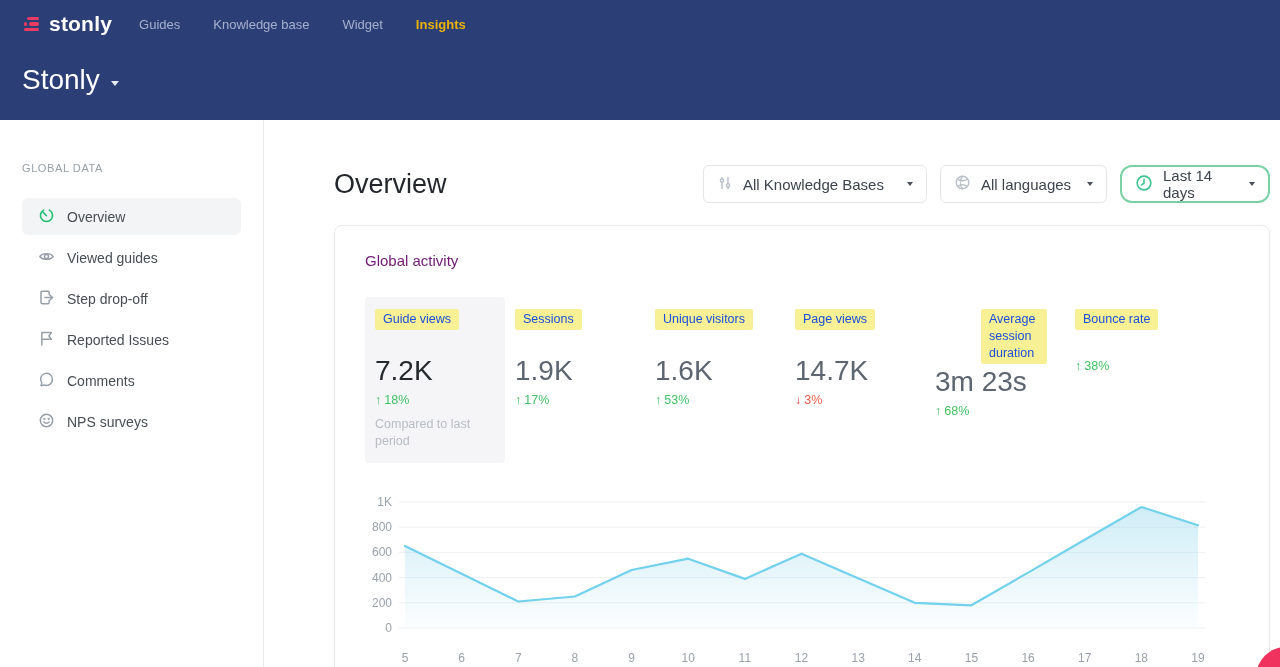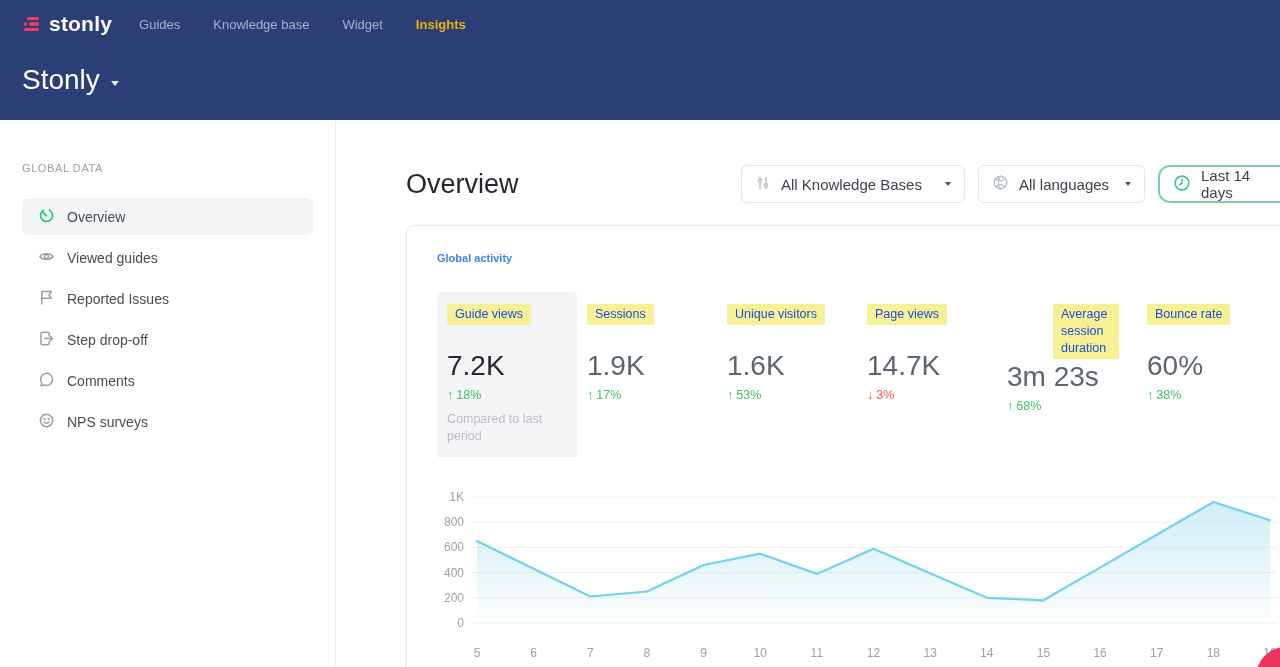--- a/index.html
+++ b/index.html
@@ -20,21 +20,21 @@
   .top-nav { display:flex; gap:33px; margin-left:27px; }
   .top-nav a { font-size:13px; color:#a7b1ce; text-decoration:none; cursor:pointer; }
   .top-nav a.active { color:#eab308; font-weight:700; }
   .workspace-row { display:flex; align-items:center; margin:26px 0 0 22px; }
   .workspace-title { font-size:28px; font-weight:400; color:#fff; }
   .caret-down-white { width:0; height:0; border-left:4px solid transparent; border-right:4px solid transparent;
     border-top:5px solid #e8ecf5; margin-left:11px; margin-top:6px; }
 
   
   .body-row { display:flex; height:547px; }
-  .sidebar { width:336px; border-right:1px solid #e8e9eb; flex:none; }
+  .sidebar { width:264px; border-right:1px solid #e8e9eb; flex:none; }
   .section-label { margin:42px 0 0 22px; font-size:11px; letter-spacing:.6px; color:#98a0a8; font-weight:400; }
   .side-list { list-style:none; margin:24px 22px 0; }
   .side-item { display:flex; align-items:center; gap:12px; height:37px; margin-bottom:4px;
     padding:0 16px; border-radius:6px; font-size:14px; color:#474d54; cursor:pointer; }
   .side-item.active { background:#f3f4f6; }
   .side-item svg { flex:none; }
 
   .main { flex:1; padding:0 10px 0 70px; }
   .main-header { display:flex; justify-content:space-between; align-items:center; margin-top:45px; }
   .page-title { font-size:27px; font-weight:400; color:#23272c; }
@@ -44,21 +44,21 @@
     font-family:"Liberation Sans", sans-serif; }
   .filter-btn .lbl { flex:1; text-align:left; margin-left:10px; }
   .filter-btn.green { border:2px solid #7ad2a4; border-radius:12px; }
   .f1 { width:224px; } .f2 { width:167px; } .f3 { width:150px; }
   .caret-down { width:0; height:0; border-left:3.5px solid transparent; border-right:3.5px solid transparent;
     border-top:4.5px solid #4a4f58; margin-left:8px; }
 
   
   .card { margin-top:22px; border:1px solid #e9eaec; border-radius:8px; background:#fff;
     box-shadow:0 1px 3px rgba(16,24,40,.04); padding:26px 30px 14px; }
-  .card-title { font-size:11px; font-weight:700; color:#3b82f6; }
+  .card-title { font-size:15px; font-weight:400; color:#701a75; }
 
   .metrics { display:flex; margin-top:28px; align-items:flex-start; }
   .metric { width:140px; flex:none; padding:12px 10px 0; }
   .metric.selected { background:#f5f5f7; border-radius:4px; padding-bottom:13px; }
   .m-label { min-height:44px; }
   .pill { display:inline-block; background:#f7f095; color:#1d4ed8; padding:2px 8px; border-radius:2px;
     font-size:12.5px; line-height:17px; }
   .m-label.wrap { max-width:112px;padding-left:46px; }
   .m-value { font-size:28px; line-height:32px; color:#5d6571; margin-top:2px; }
   .metric.selected .m-value { color:#25282d; }
@@ -128,33 +128,33 @@
           <svg width="17" height="17" viewBox="0 0 16 16" fill="none" stroke="#989fa8" stroke-width="1.4" stroke-linecap="round">
             <path d="M1.8 8 C3.8 4.6 12.2 4.6 14.2 8 C12.2 11.4 3.8 11.4 1.8 8 Z"></path>
               <circle cx="8" cy="8" r="1.9"></circle>
           </svg>
         </span>
         <span>Viewed guides</span>
       </li>
       <li class="side-item">
         <span>
           <svg width="17" height="17" viewBox="0 0 16 16" fill="none" stroke="#989fa8" stroke-width="1.4" stroke-linecap="round" stroke-linejoin="round">
-            <path d="M3.6 14.2 V2.4 H12.6 L10.2 5.6 L12.6 8.8 H3.6"></path>
-          </svg>
-        </span>
-        <span>Reported Issues</span>
-      </li>
-      <li class="side-item">
-        <span>
-          <svg width="17" height="17" viewBox="0 0 16 16" fill="none" stroke="#989fa8" stroke-width="1.4" stroke-linecap="round" stroke-linejoin="round">
             <path d="M10.5 5.5 V3.2 a1 1 0 0 0 -1 -1 H3.8 a1 1 0 0 0 -1 1 v9.6 a1 1 0 0 0 1 1 h5.7 a1 1 0 0 0 1 -1 v-2.3"></path>
             <path d="M6.5 8 H13.6 M11.5 5.9 L13.7 8 L11.5 10.1"></path>
           </svg>
         </span>
         <span>Step drop-off</span>
+      </li>
+      <li class="side-item">
+        <span>
+          <svg width="17" height="17" viewBox="0 0 16 16" fill="none" stroke="#989fa8" stroke-width="1.4" stroke-linecap="round" stroke-linejoin="round">
+            <path d="M3.6 14.2 V2.4 H12.6 L10.2 5.6 L12.6 8.8 H3.6"></path>
+          </svg>
+        </span>
+        <span>Reported Issues</span>
       </li>
       <li class="side-item">
         <span>
           <svg width="17" height="17" viewBox="0 0 16 16" fill="none" stroke="#989fa8" stroke-width="1.4" stroke-linecap="round" stroke-linejoin="round">
             <path d="M13.6 7.8 a5.6 5.6 0 1 0 -10 3.4 L2.8 13.8 l3 -.7 A5.6 5.6 0 0 0 13.6 7.8 Z"></path>
           </svg>
         </span>
         <span>Comments</span>
       </li>
       <li class="side-item">
@@ -234,21 +234,20 @@
           <div class="m-value">14.7K</div>
           <div class="m-delta down"><span class="arrow">↓</span><span>3%</span></div>
         </div>
         <div class="metric">
           <div class="m-label wrap"><span class="pill">Average session duration</span></div>
           <div class="m-value">3m 23s</div>
           <div class="m-delta up"><span class="arrow">↑</span><span>68%</span></div>
         </div>
         <div class="metric">
           <div class="m-label"><span class="pill">Bounce rate</span></div>
-          <div class="m-value">60%</div>
           <div class="m-delta up"><span class="arrow">↑</span><span>38%</span></div>
         </div>
       </div>
 
       <div class="chart-wrap">
         <svg width="840" height="185" viewBox="0 0 840 185">
             <defs>
               <linearGradient id="areaGrad" x1="0" y1="0" x2="0" y2="1">
                 <stop offset="0" stop-color="rgba(168,222,240,0.55)"></stop>
                 <stop offset="1" stop-color="rgba(168,222,240,0.03)"></stop>

